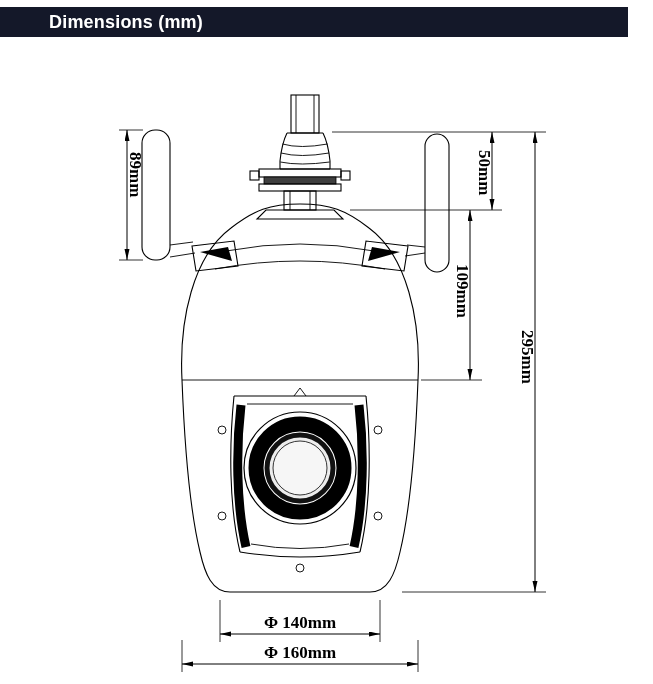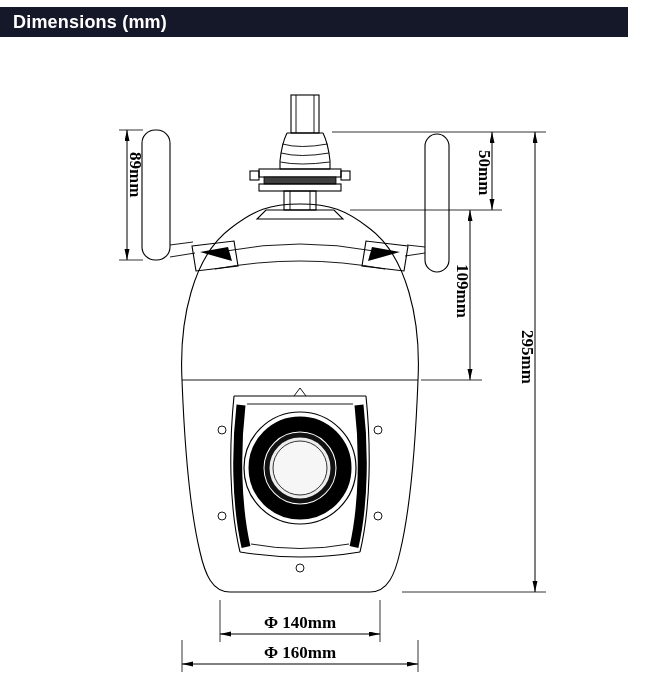--- a/index.html
+++ b/index.html
@@ -7,20 +7,21 @@
     width:653px;height:684px;position:relative;background:#ffffff;
     font-family:"Liberation Sans",sans-serif;overflow:hidden;
   }
   .header-bar{
     position:absolute;left:0;top:7px;width:628px;height:30px;
     background:#141829;display:flex;align-items:center;
   }
   .header-title{
     color:#ffffff;font-weight:bold;font-size:18px;padding-left:13px;
     letter-spacing:0.2px;
+    margin-left:36px;
   }
   svg{position:absolute;left:0;top:0;}
   .ln{fill:none;stroke:#000;stroke-width:1.1;}
   .thin{fill:none;stroke:#000;stroke-width:0.9;}
   .ext{stroke:#000;stroke-width:0.8;fill:none;}
   .dim{stroke:#000;stroke-width:1;fill:none;
        marker-start:url(#arr);marker-end:url(#arr);}
   .band{stroke:#000;stroke-width:9;fill:none;}
   .dimtxt{font-family:"Liberation Serif",serif;font-weight:700;
           font-size:17px;fill:#000;}

